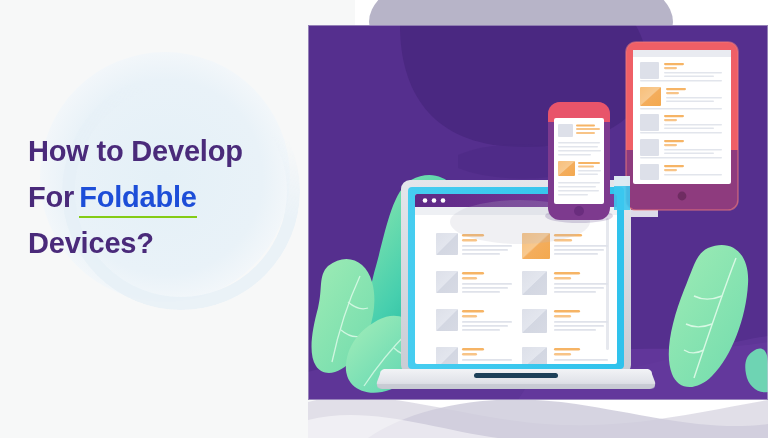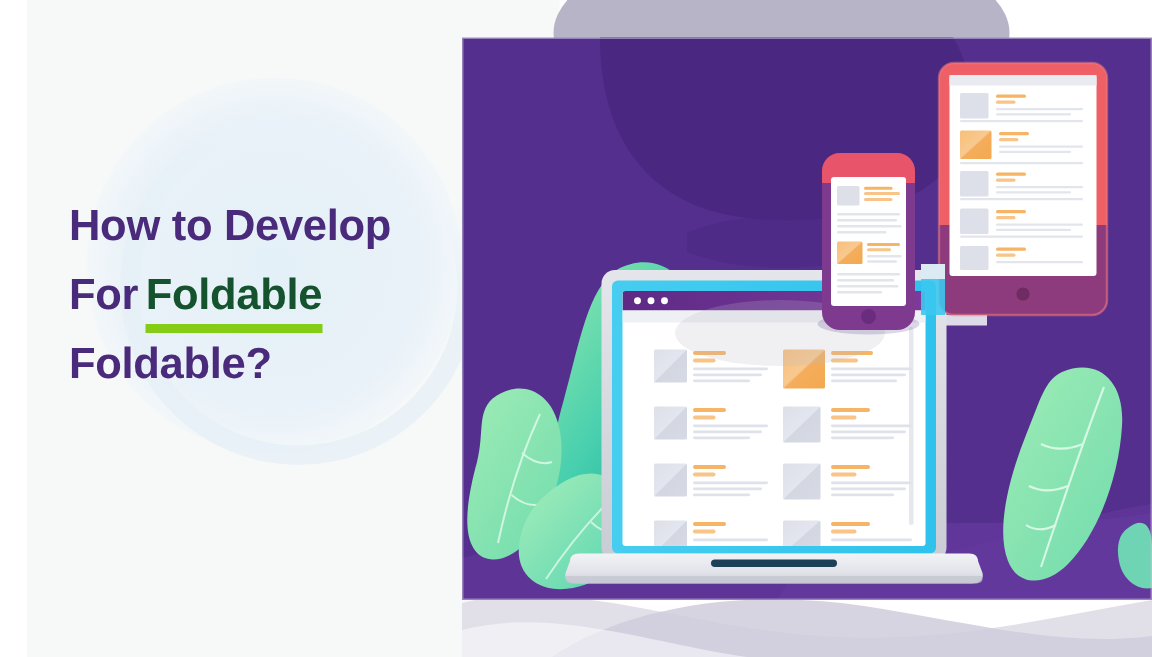--- a/index.html
+++ b/index.html
@@ -6,42 +6,42 @@
   html,body{margin:0;padding:0;}
   body{
     width:768px;height:438px;overflow:hidden;position:relative;
     background:#ffffff;
     font-family:"Liberation Sans","DejaVu Sans",sans-serif;
   }
   .stage{position:absolute;inset:0;width:768px;height:438px;overflow:hidden;background:#ffffff;}
 
   
   .left-panel{
-    position:absolute;left:18px;top:0;width:355px;height:438px;
+    position:absolute;left:0;top:0;width:355px;height:438px;
     background:#f7f8f8;overflow:hidden;
   }
   .wm-circle{
     position:absolute;left:40px;top:52px;width:250px;height:250px;border-radius:50%;
     background:radial-gradient(circle at 50% 50%, #e4f0f7 0%, #e9f2f8 55%, #f3f7fa 72%, rgba(247,248,248,0) 76%);
   }
   .wm-ring{
     position:absolute;left:62px;top:72px;width:212px;height:212px;border-radius:50%;
     border:13px solid #e6f0f7;opacity:.75;
     -webkit-mask-image:linear-gradient(200deg,rgba(0,0,0,0) 22%,#000 46%);
             mask-image:linear-gradient(200deg,rgba(0,0,0,0) 22%,#000 46%);
   }
   .headline{
     position:absolute;left:28px;top:128px;width:270px;
     font-size:29px;line-height:46px;font-weight:bold;
     color:#4a2a7a;letter-spacing:-0.2px;
   }
   .hl-line{display:block;white-space:nowrap;}
   .hl-accent{
-    color:#14532d;font-weight:bold;
-    border-bottom:6px solid #84cc16;padding-bottom:3px;
+    color:#1d4ed8;font-weight:bold;
+    border-bottom:2px solid #84cc16;padding-bottom:3px;
     margin-left:5px;
   }
 
   
   .art-wrap{position:absolute;left:308px;top:0;width:460px;height:438px;overflow:hidden;}
   .art-svg{display:block;width:460px;height:438px;}
 </style>
 </head>
 <body>
 
@@ -52,21 +52,21 @@
     <div class="wm-ring"></div>
 
     <div class="headline">
       <span class="hl-line">
         <span>How to Develop</span>
       </span>
       <span class="hl-line">
         <span>For</span><span class="hl-accent">Foldable</span>
       </span>
       <span class="hl-line">
-        <span>Foldable?</span>
+        <span>Devices?</span>
       </span>
     </div>
   </div>
 
   <div class="art-wrap">
     <svg class="art-svg" viewBox="0 0 460 438" xmlns="http://www.w3.org/2000/svg">
       <defs>
         <clipPath id="panelClip">
             <rect x="0" y="25" width="460" height="375"></rect>
           </clipPath>

